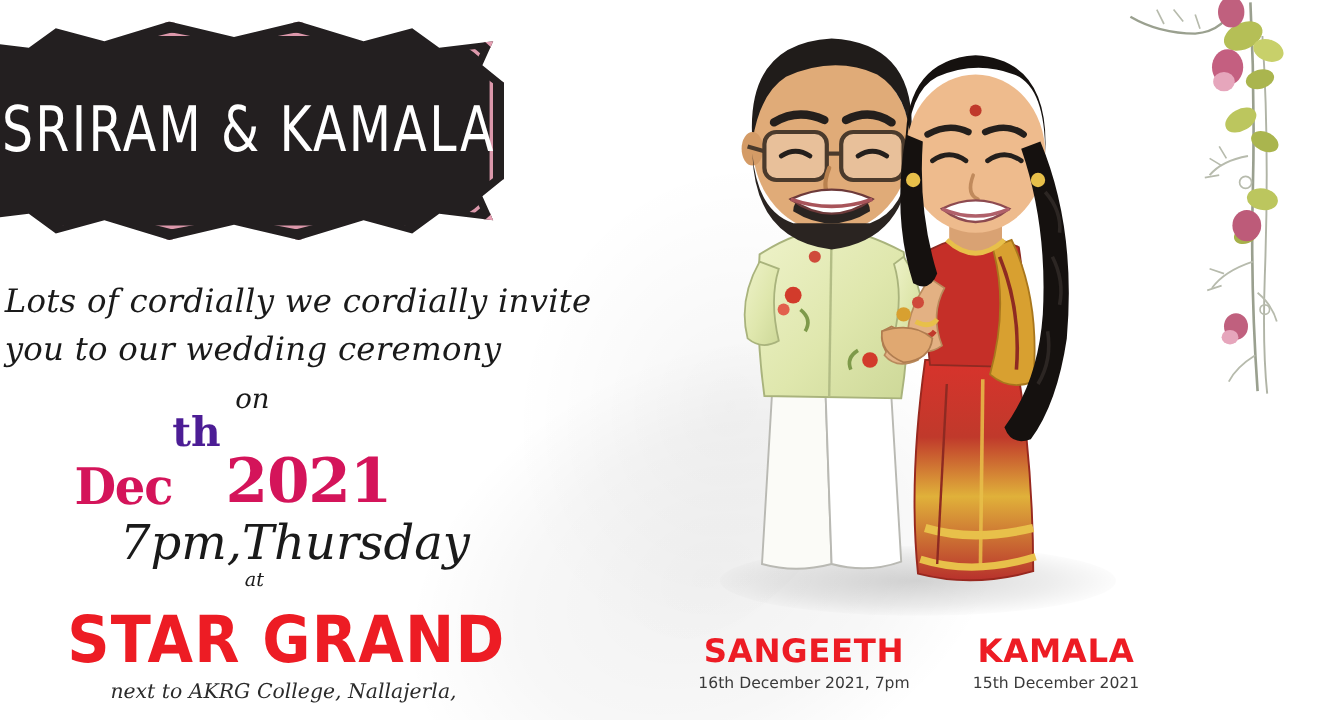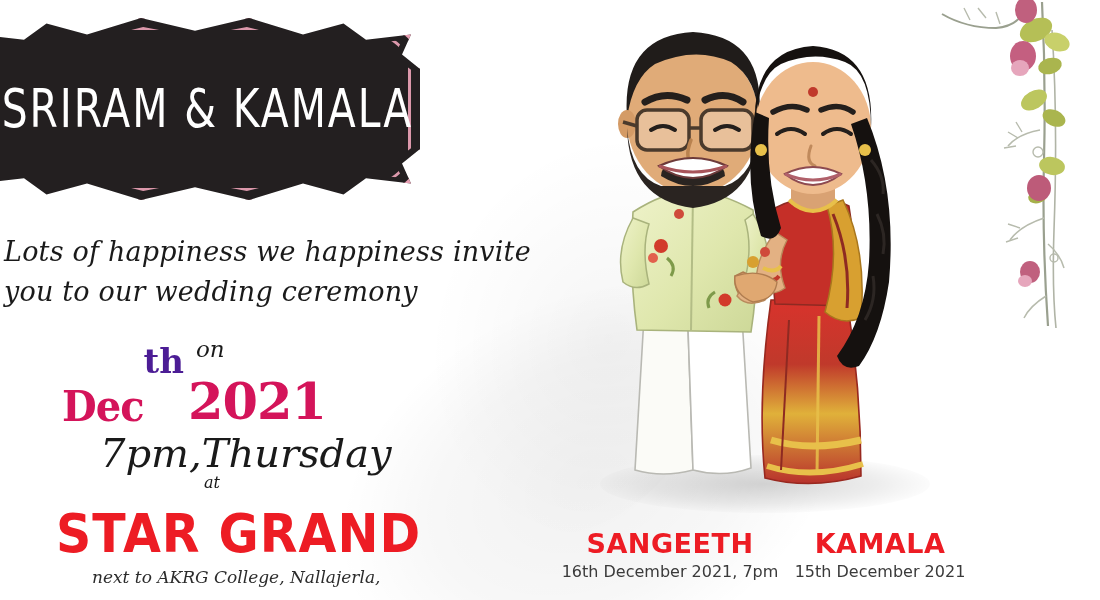--- a/index.html
+++ b/index.html
@@ -111,21 +111,20 @@
     font-size: 27px;
     letter-spacing: 0.2px;
     white-space: nowrap;
   }
   .invite-l1 { left: 4px;  top: 236px; }
   .invite-l2 { left: 4px;  top: 276px; }
   .word-on {
     position: absolute;
     left: 196px; top: 320px;
     font-size: 23px;
-    margin-top: 16px;
   }
   .word-at {
     position: absolute;
     left: 204px; top: 473px;
     font-size: 16px;
   }
 
   
   .date-row {
     position: absolute;
@@ -211,21 +210,21 @@
   .ev-title {
     font-family: "DejaVu Sans", sans-serif;
     font-weight: bold;
     font-size: 27px;
     color: #ed1c24;
     letter-spacing: 0.5px;
     white-space: nowrap;
   }
   .ev-sub {
     font-family: "DejaVu Sans", sans-serif;
-    font-size: 16px;
+    font-size: 13px;
     color: #3a3a3a;
     margin-top: 3px;
     white-space: nowrap;
   }
 
   
   .couple { position: absolute; left: 575px; top: 0px; width: 360px; height: 500px; }
 
   
   .vine { position: absolute; right: 0; top: 0; width: 150px; height: 330px; }
@@ -238,21 +237,21 @@
   <div class="swoosh swoosh-1"></div>
   <div class="swoosh swoosh-2"></div>
   <div class="groundshadow"></div>
 
   <div class="badge-wrap">
     <div class="badge-shape"></div>
     <div class="badge-pinkline"></div>
     <div class="badge-text">SRIRAM &amp; KAMALA</div>
   </div>
 
-  <div class="script invite-line invite-l1">Lots of happiness we happiness invite</div>
+  <div class="script invite-line invite-l1">Lots of cordially we cordially invite</div>
   <div class="script invite-line invite-l2">you to our wedding ceremony</div>
   <div class="script word-on">on</div>
 
   <div class="date-row">
     <span class="d-dec">Dec</span>
     <span class="d-th">th</span>
     <span class="d-year">2021</span>
   </div>
   <div class="script time-line">7pm,Thursday</div>
   <div class="script word-at">at</div>

